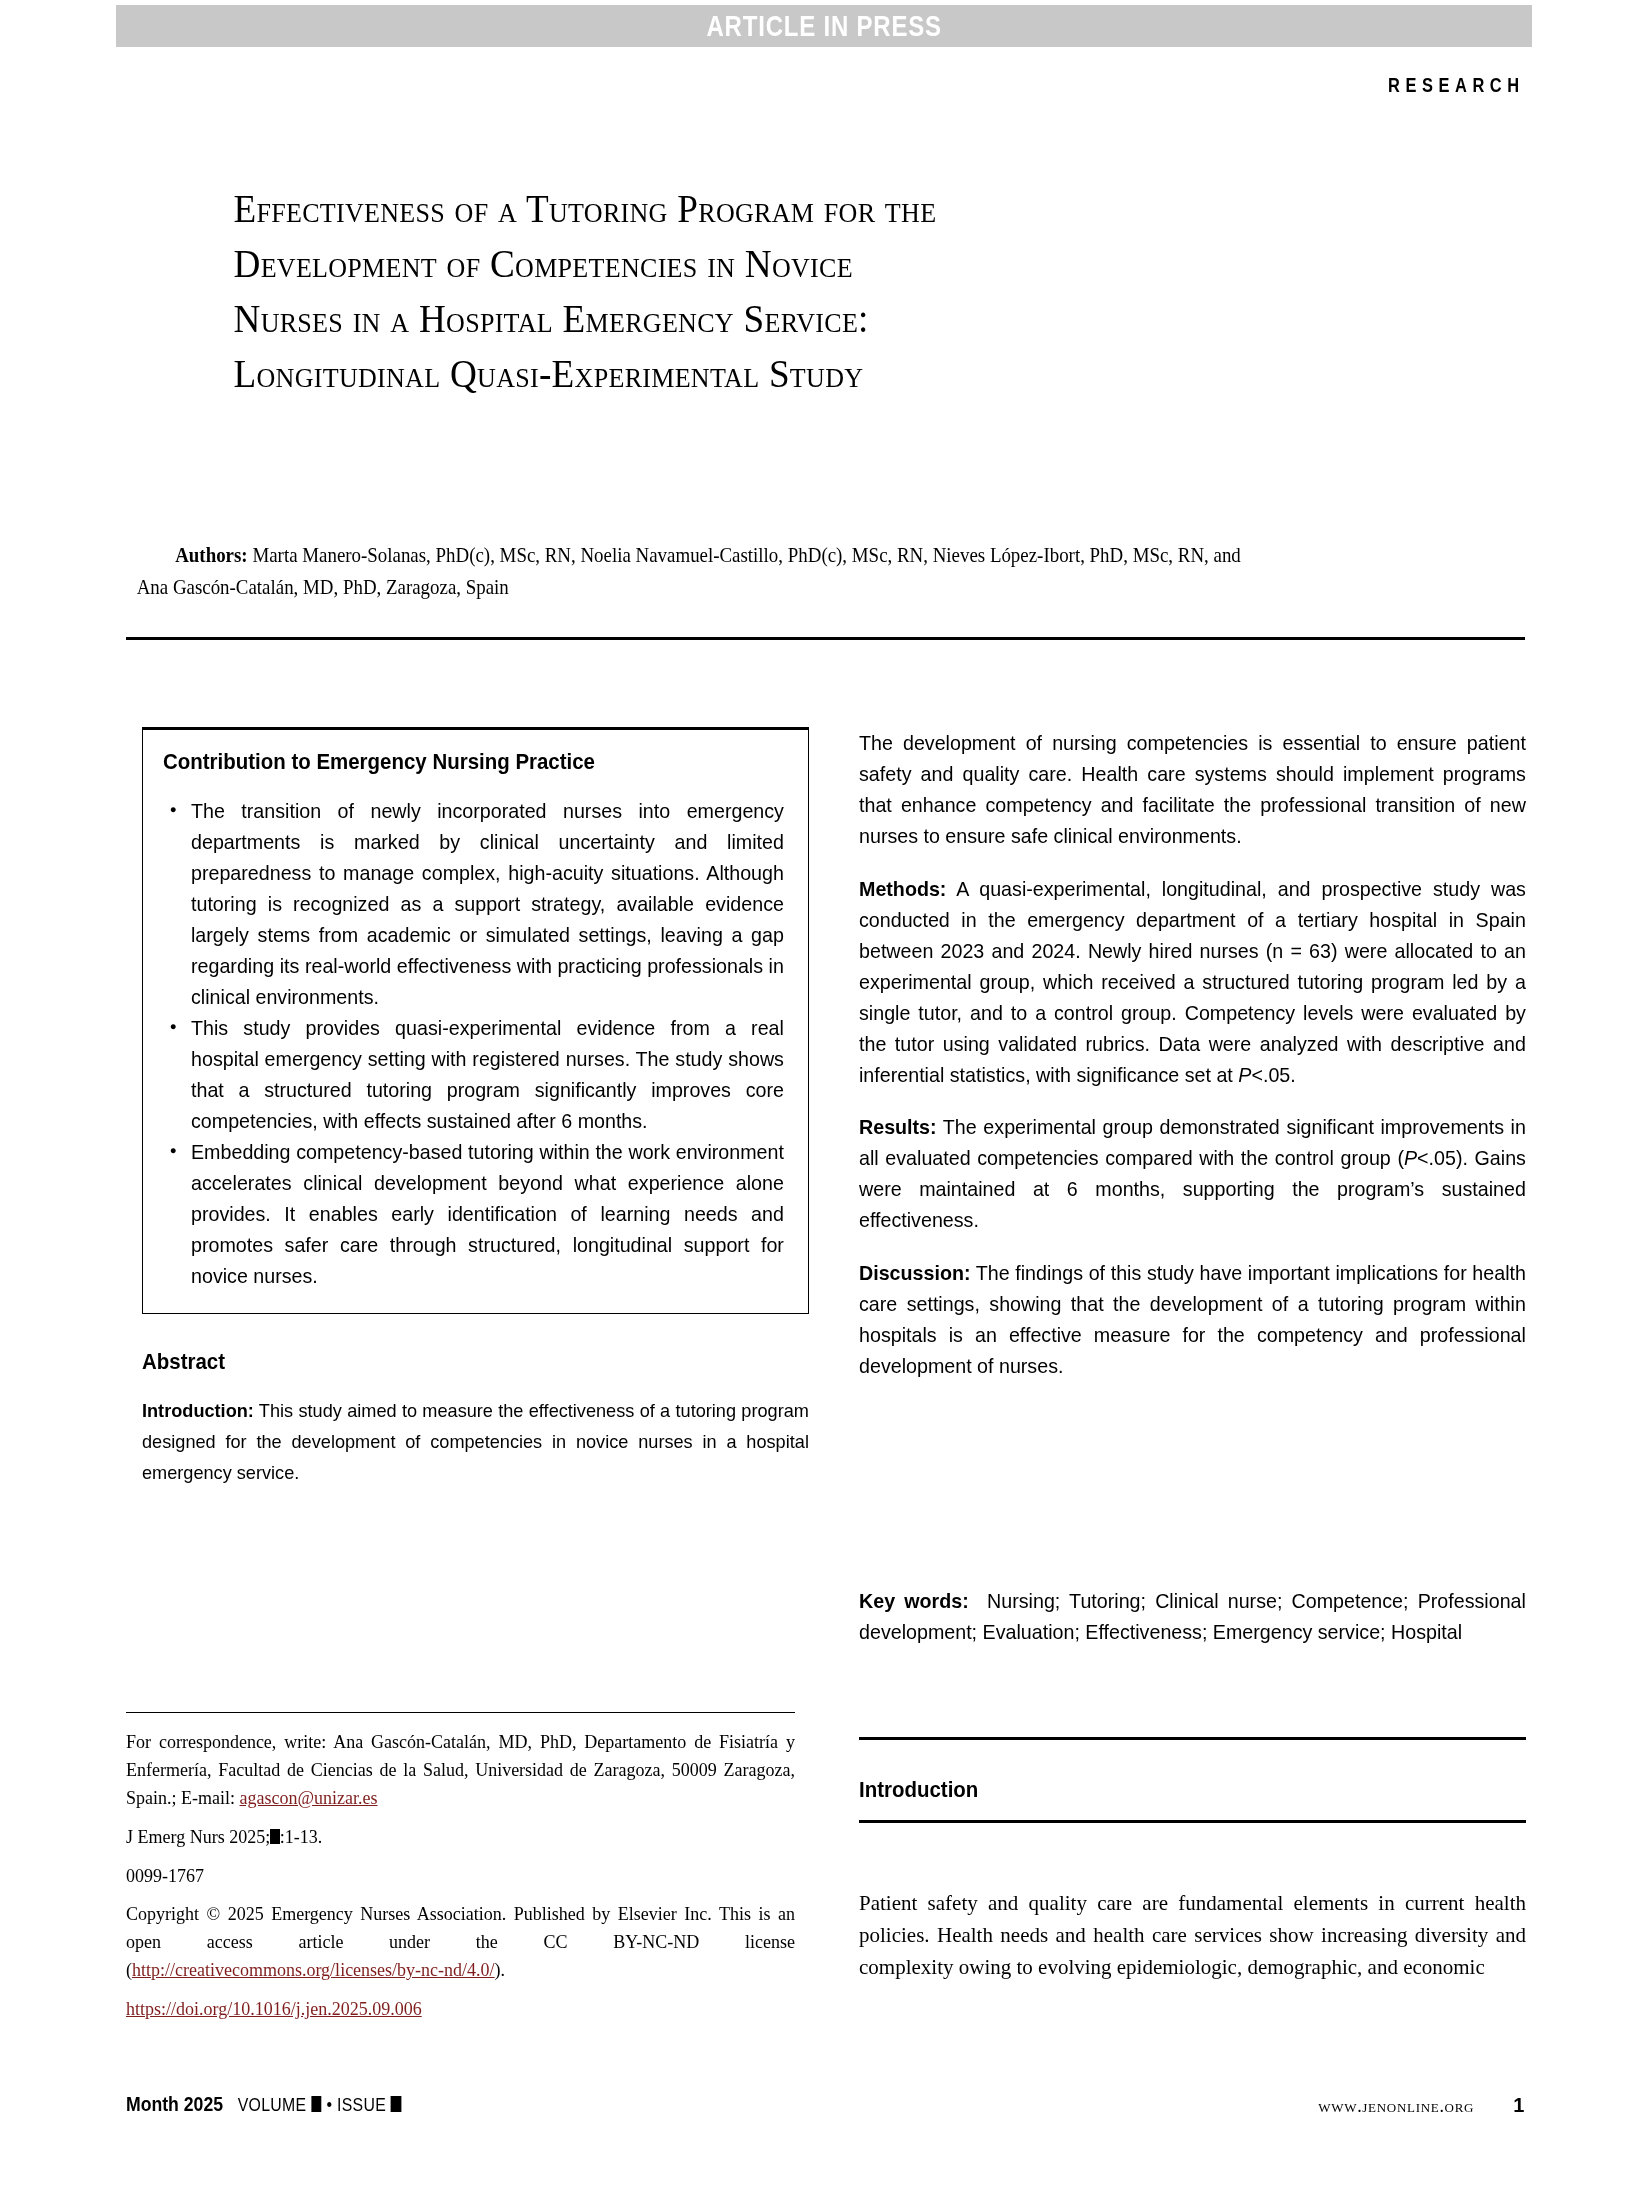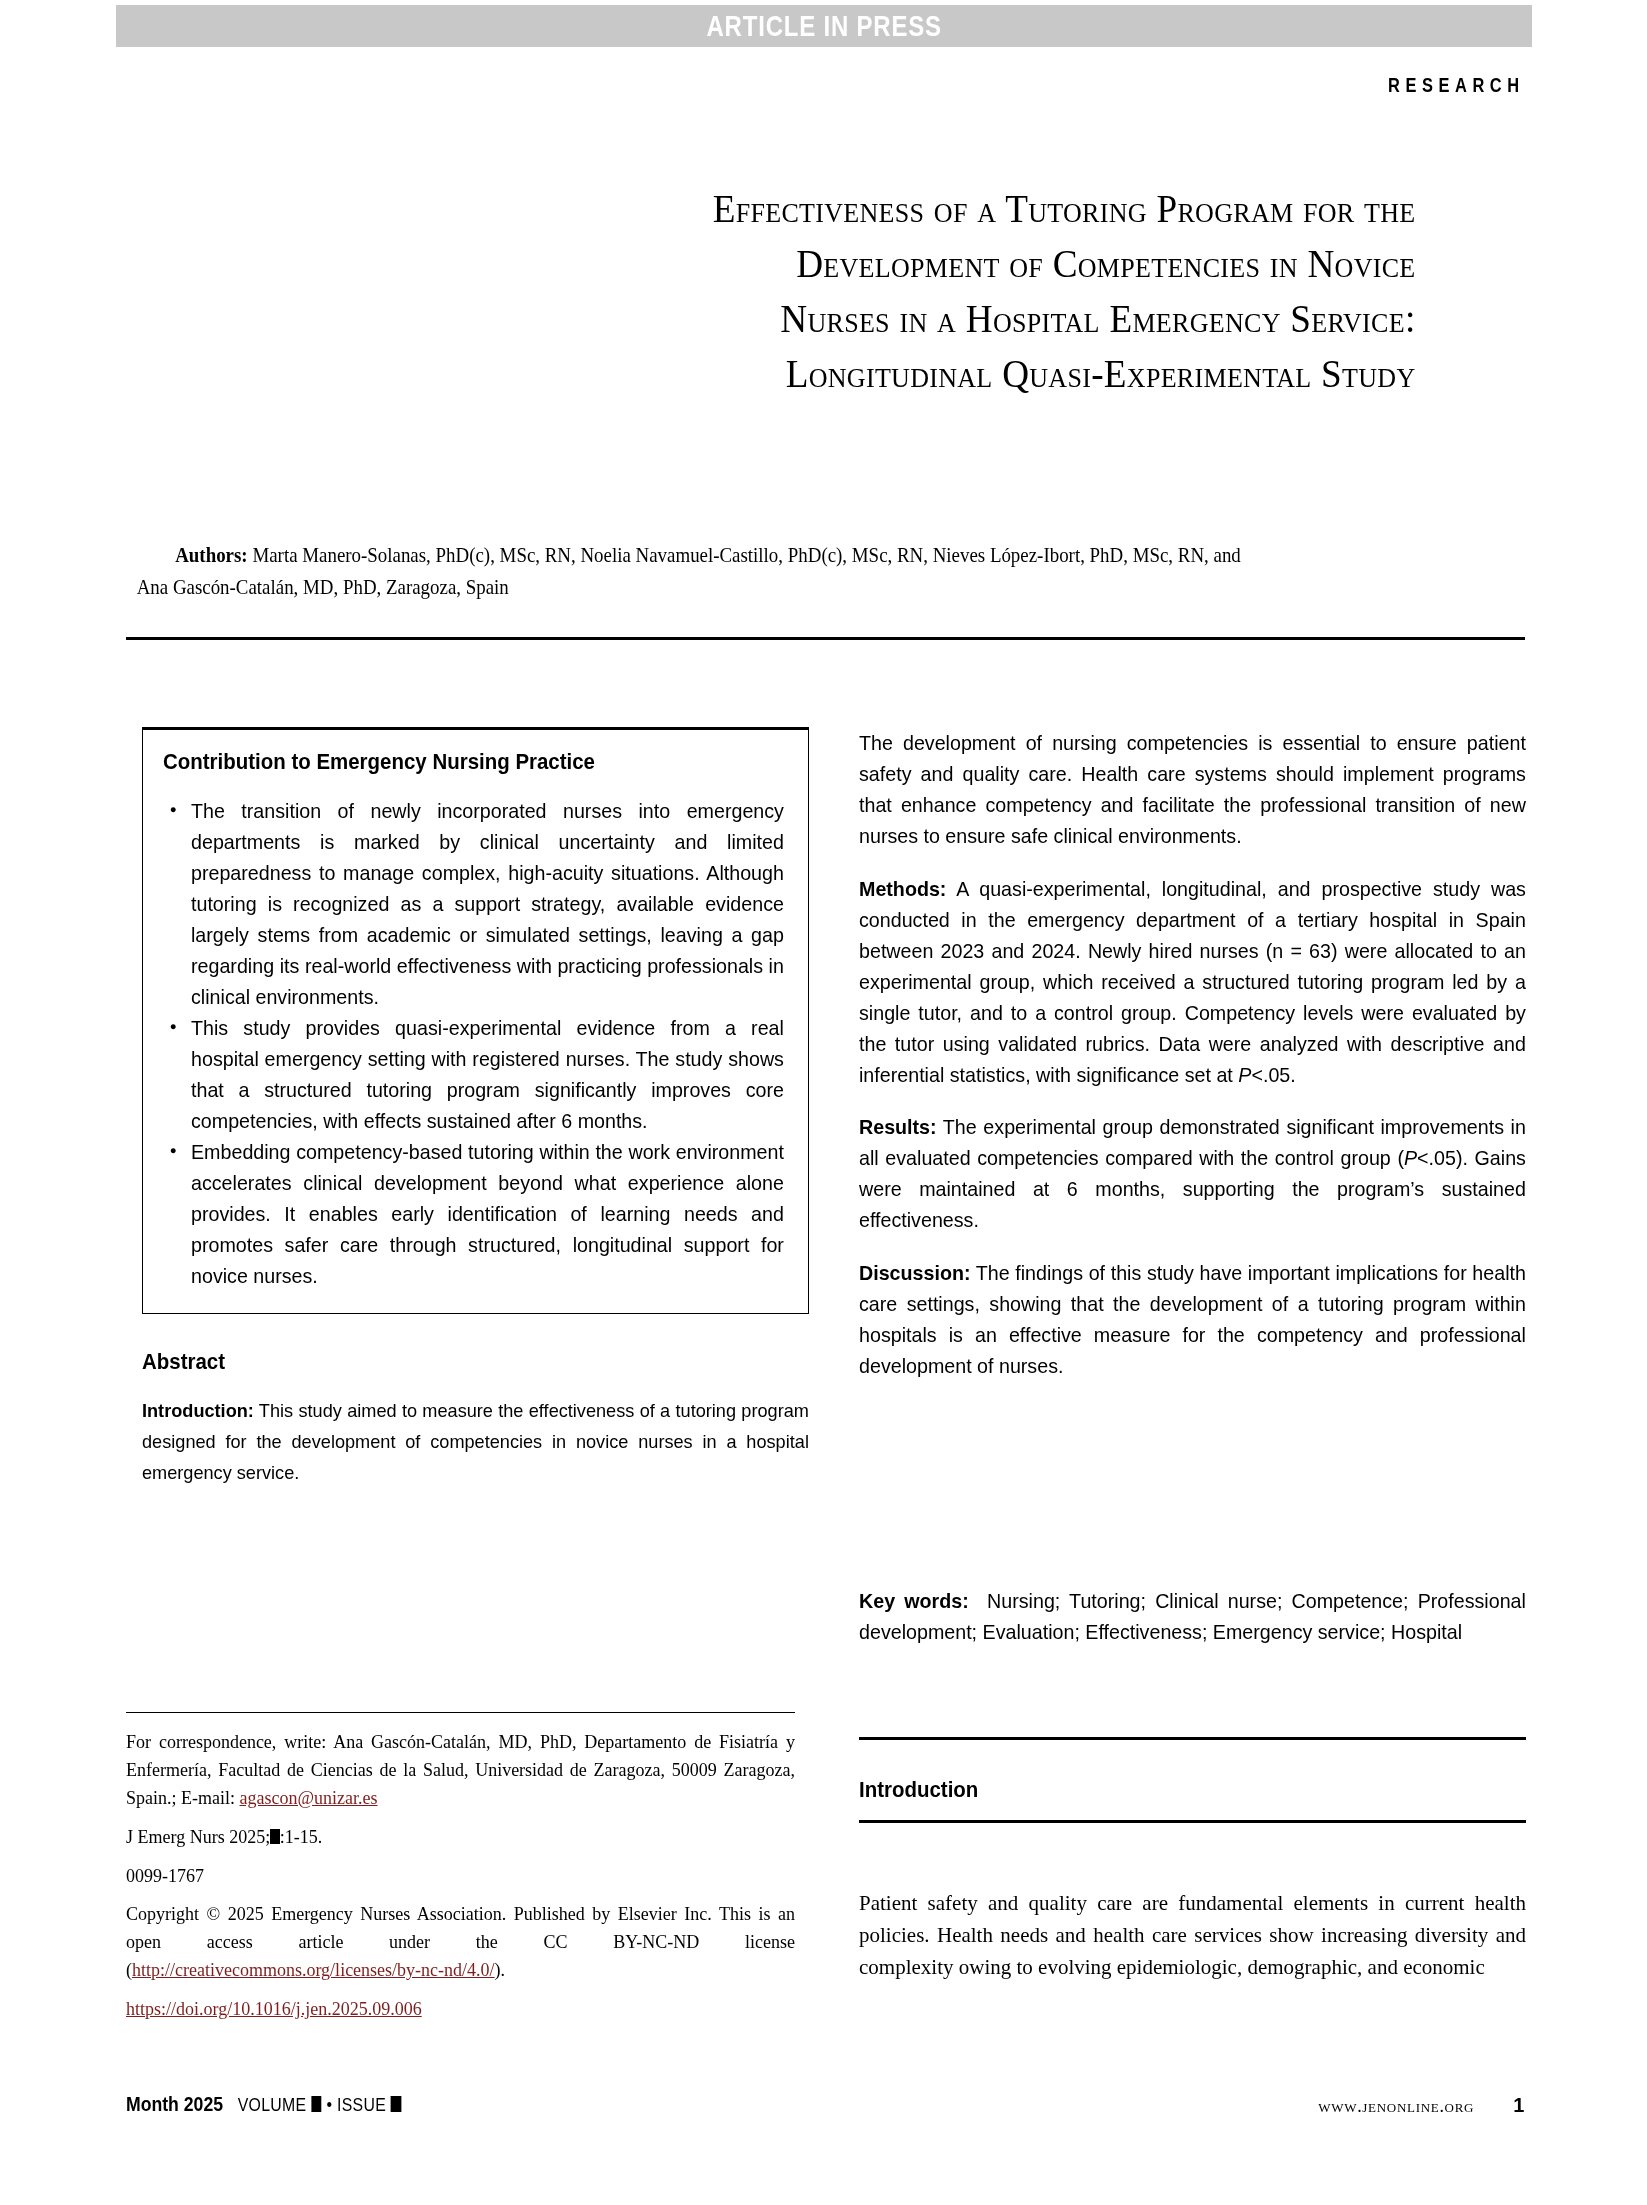--- a/index.html
+++ b/index.html
@@ -51,21 +51,21 @@
     transform: scaleX(0.82);
     transform-origin: right center;
   }
 
   
   .title-block {
     position: absolute;
     left: 189px;
     top: 181px;
     width: 1271px;
-    text-align: right;
+    text-align: left;
   }
   .title-line {
     font-family: "Liberation Serif", serif;
     font-size: 40px;
     line-height: 55px;
     font-variant: small-caps;
     letter-spacing: 0.3px;
     transform: scaleX(0.93);
     white-space: nowrap;
   }
@@ -357,21 +357,21 @@
 
     <div class="abstract-para">
       <span class="inner"><span class="lbl-bold">Introduction:</span> <span>This study aimed to measure the effectiveness of a tutoring program designed for the development of competencies in novice nurses in a hospital emergency service.</span></span>
     </div>
 
   </div>
 
   <div class="footnote-rule"></div>
   <div class="footnote">
     <p><span>For correspondence, write: Ana Gascón-Catalán, MD, PhD, Departamento de Fisiatría y Enfermería, Facultad de Ciencias de la Salud, Universidad de Zaragoza, 50009 Zaragoza, Spain.; E-mail: </span><a class="link" href="#">agascon@unizar.es</a></p>
-    <p class="nojust"><span>J Emerg Nurs 2025;</span><span class="blackbox"></span><span>:1-15.</span></p>
+    <p class="nojust"><span>J Emerg Nurs 2025;</span><span class="blackbox"></span><span>:1-13.</span></p>
     <p class="nojust">0099-1767</p>
     <p><span>Copyright © 2025 Emergency Nurses Association. Published by Elsevier Inc. This is an open access article under the CC BY-NC-ND license (</span><a class="link" href="#">http://creativecommons.org/licenses/by-nc-nd/4.0/</a><span>).</span></p>
     <p class="nojust"><a class="link" href="#">https://doi.org/10.1016/j.jen.2025.09.006</a></p>
   </div>
 
   <div class="col-right">
 
     <p class="abs-para">
       <span class="inner">The development of nursing competencies is essential to ensure patient safety and quality care. Health care systems should implement programs that enhance competency and facilitate the professional transition of new nurses to ensure safe clinical environments.</span>
     </p>

